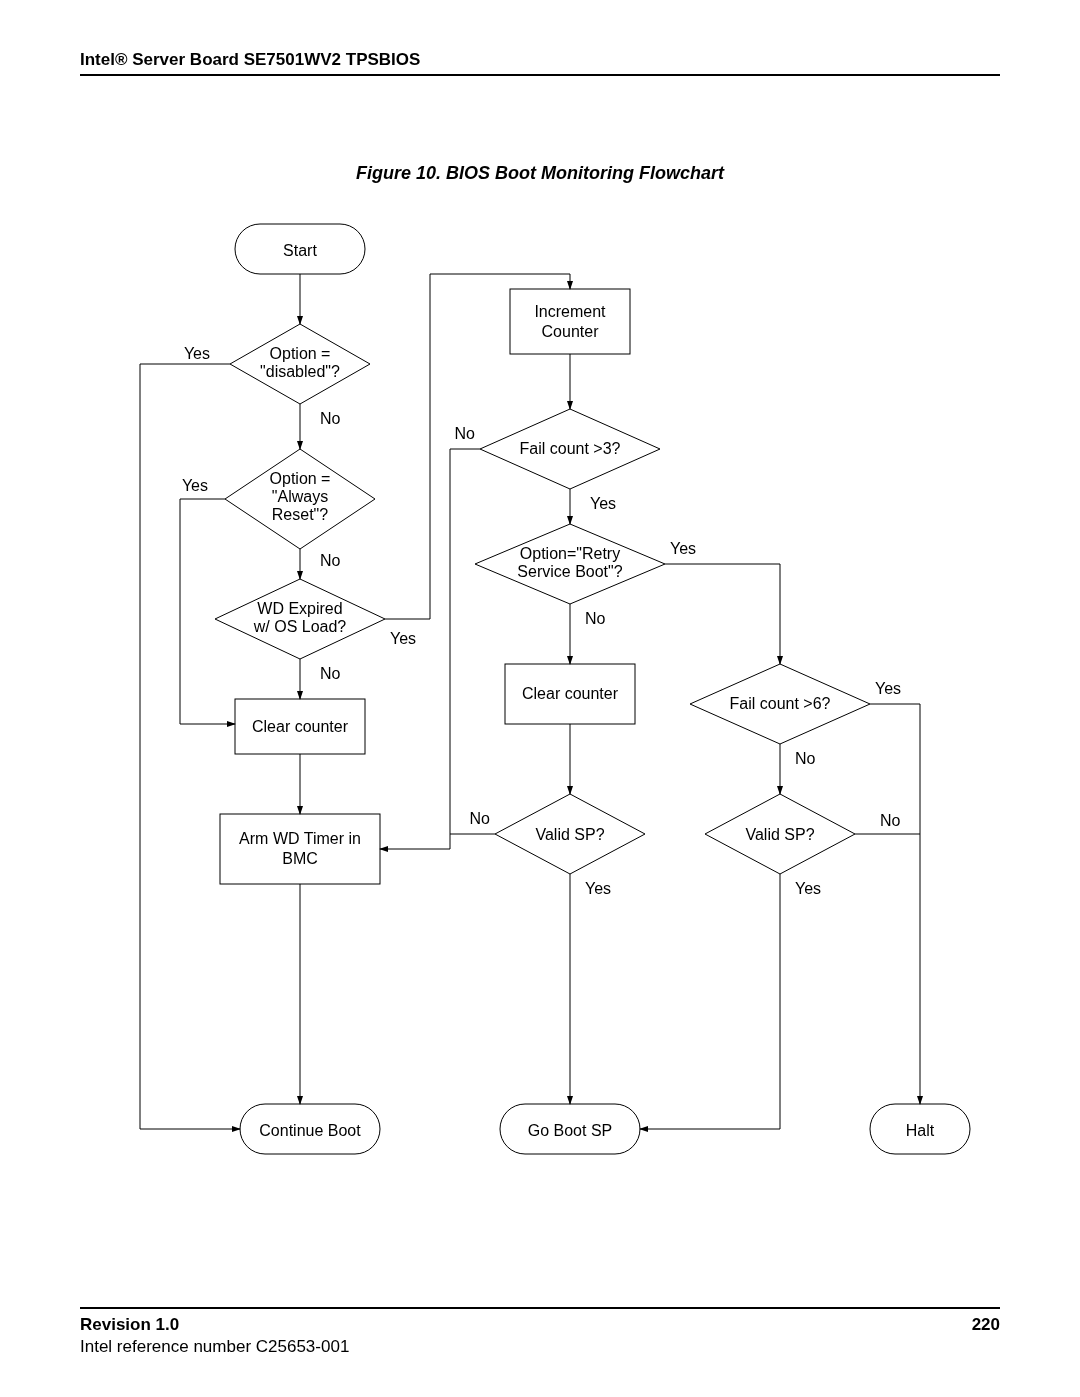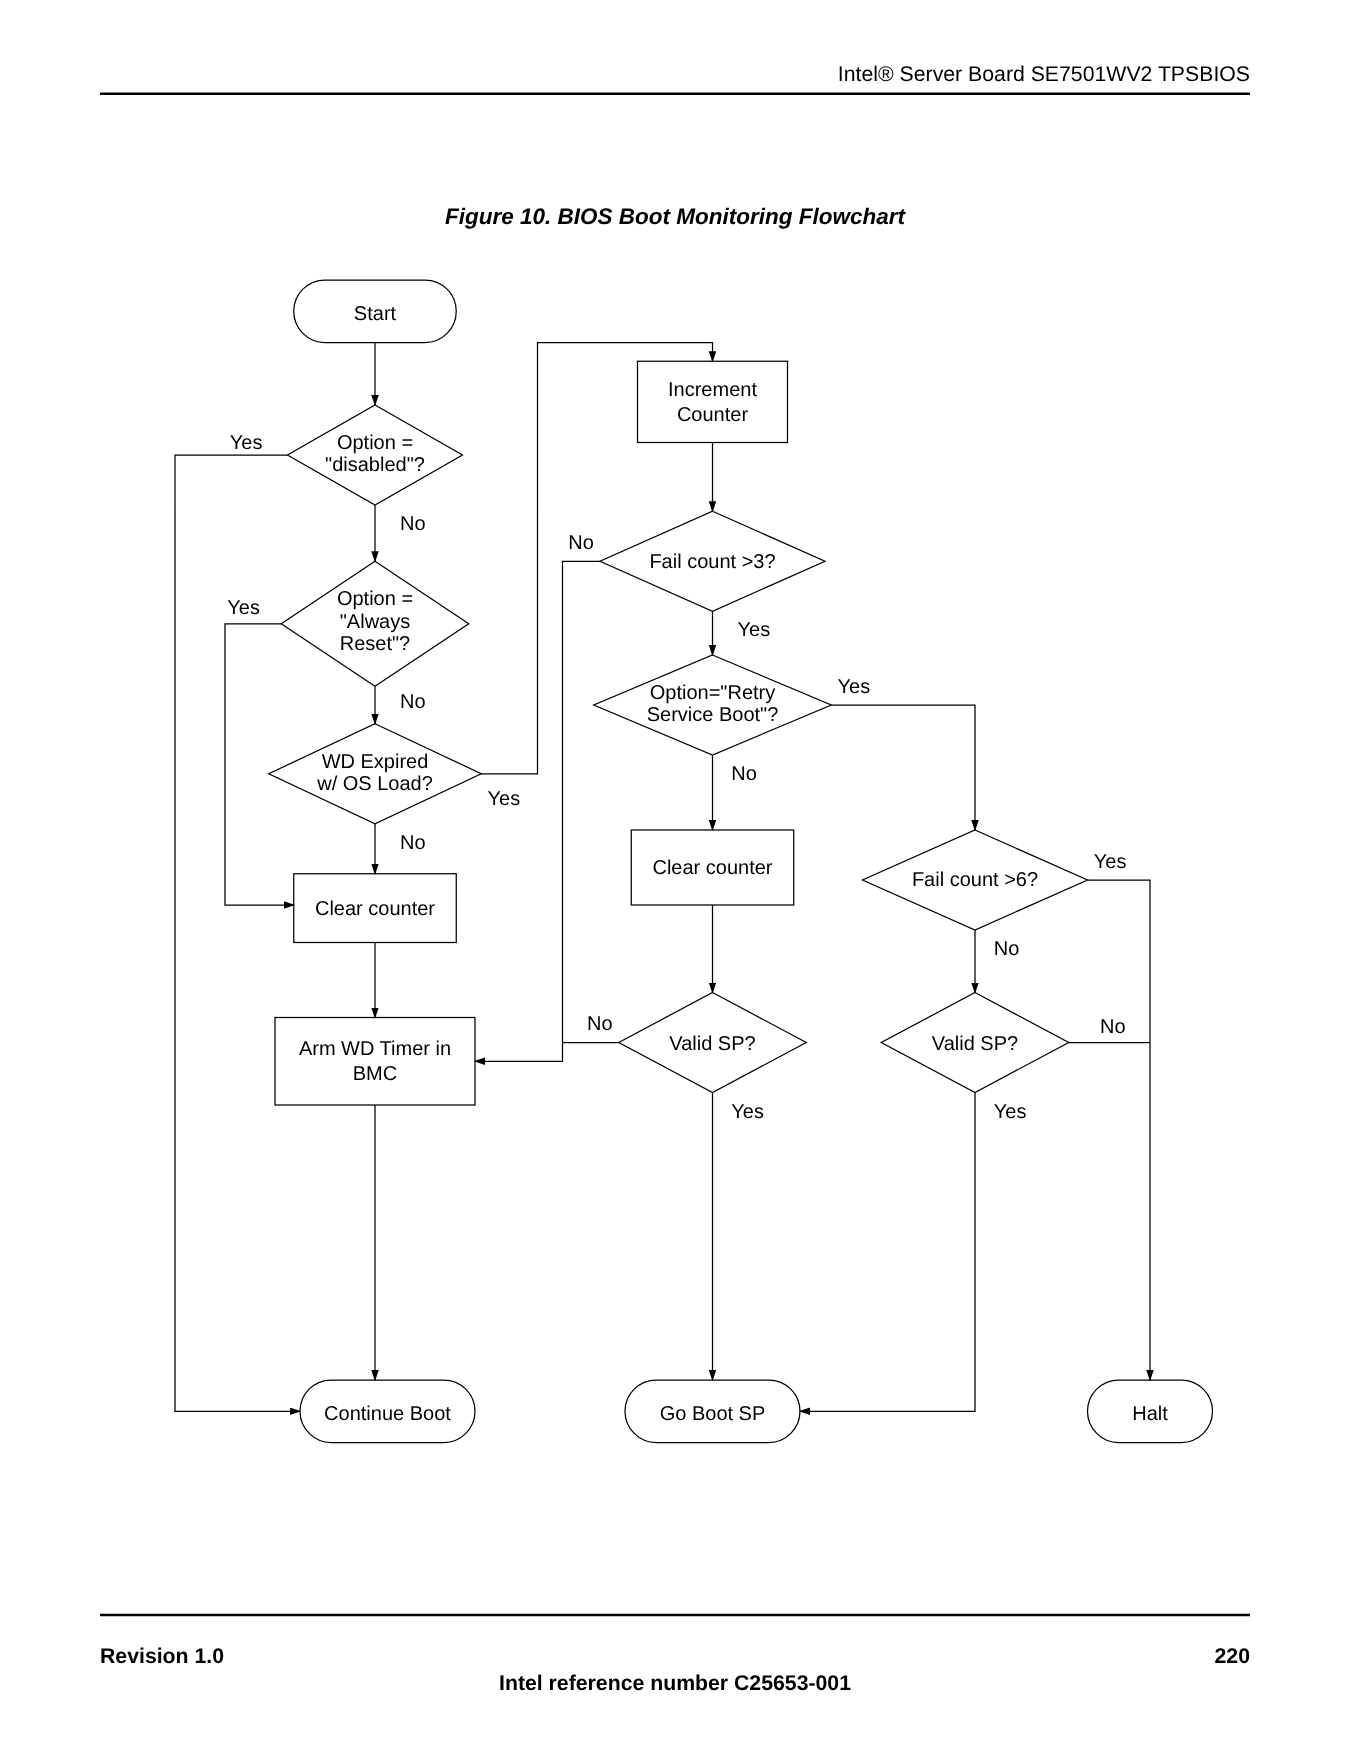--- a/index.html
+++ b/index.html
@@ -14,22 +14,22 @@
   }
   .page {
     position: absolute;
     left: 80px;
     top: 50px;
     width: 920px;
     height: 1290px;
   }
   .header-line {
     display: flex;
-    justify-content: flex-end;
-    font-weight: normal;
+    justify-content: flex-start;
+    font-weight: bold;
     font-size: 17px;
     padding-bottom: 4px;
     border-bottom: 2px solid #000;
   }
   .figure-title {
     text-align: center;
     font-weight: bold;
     font-style: italic;
     font-size: 18px;
     margin-top: 87px;
@@ -38,29 +38,28 @@
     margin-top: 30px;
   }
   .footer {
     position: absolute;
     left: 80px;
     bottom: 40px;
     width: 920px;
   }
   .footer-line {
     border-top: 2px solid #000;
-    padding-top: 22px;
+    padding-top: 6px;
     display: flex;
     justify-content: space-between;
     font-weight: bold;
     font-size: 17px;
   }
   .footer-sub {
-    text-align: center;
-    font-weight: bold;
+    font-weight: normal;
     font-size: 17px;
     margin-top: 2px;
   }
   svg text {
     font-family: Arial, Helvetica, sans-serif;
     font-size: 16px;
     fill: #000;
   }
 </style>
 </head>

